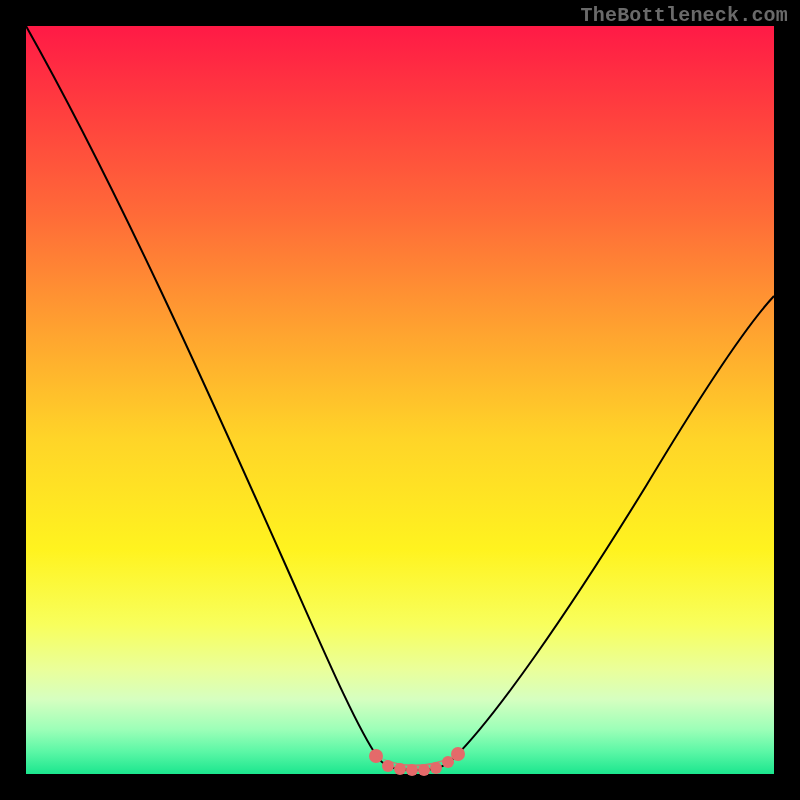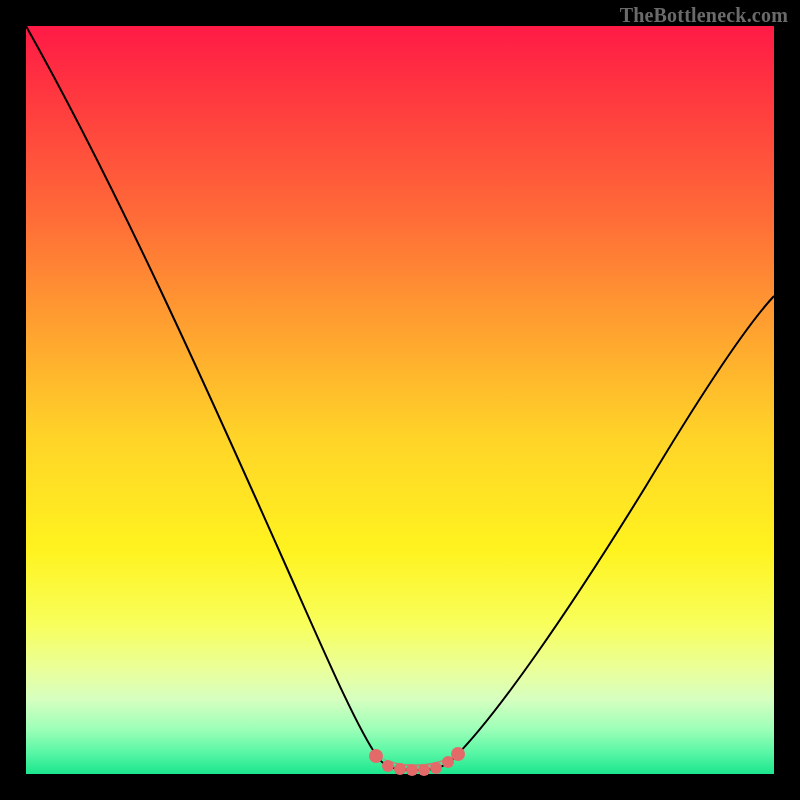--- a/index.html
+++ b/index.html
@@ -36,21 +36,21 @@
       #d6ffc0 90%,
       #9dffb8 94%,
       #5cf7a6 97%,
       #1be68e 100%
     );
   }
   .watermark {
     position: absolute;
     top: 4px;
     right: 12px;
-    font-family: Liberation Serif, serif;
+    font-family: Liberation Mono, monospace;
     font-size: 20px;
     font-weight: bold;
     color: #6a6a6a;
     letter-spacing: 0.2px;
     user-select: none;
   }
   svg.curve {
     position: absolute;
     left: 26px;
     top: 26px;

